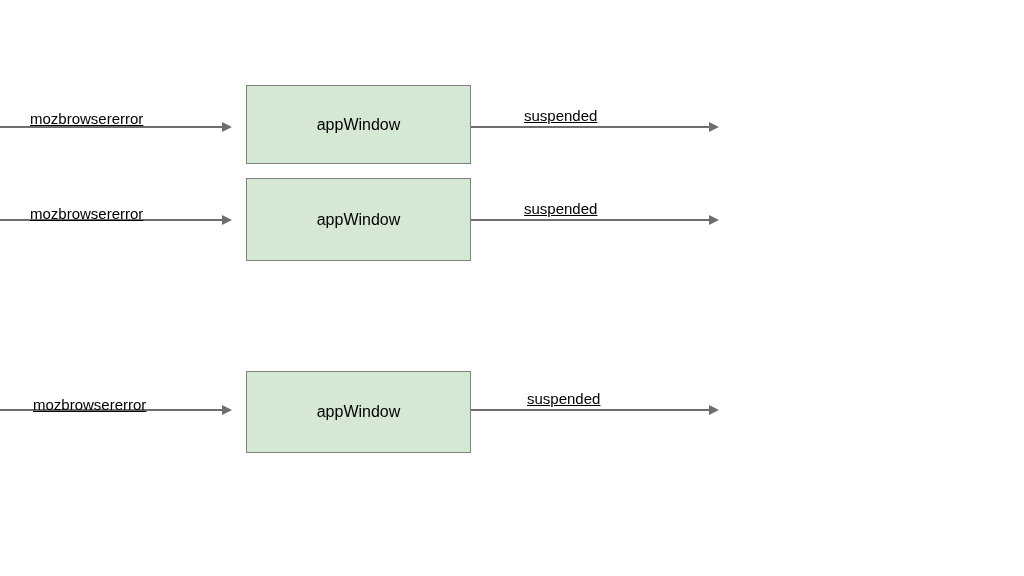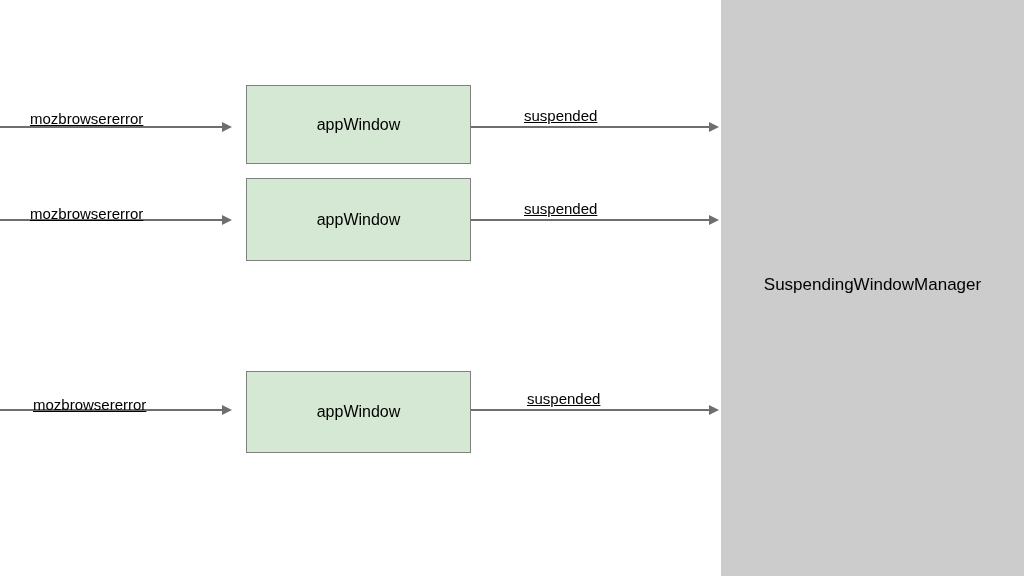--- a/index.html
+++ b/index.html
@@ -74,23 +74,20 @@
     color: #000000;
     white-space: nowrap;
     text-decoration: underline;
   }
 </style>
 </head>
 <body>
 
 <div id="canvas">
 
-  <div class="manager-panel">
-    <div class="manager-label">SuspendingWindowManager</div>
-  </div>
 
   <div class="edge" style="left:0px; top:126px; width:222px;"></div>
   <div class="arrow-head" style="left:222px; top:122px;"></div>
   <div class="edge-label" style="left:30px; top:110px;">mozbrowsererror</div>
 
   <div class="node-box" style="left:246px; top:85px; width:225px; height:79px;">
     <span class="node-label">appWindow</span>
   </div>
 
   <div class="edge" style="left:471px; top:126px; width:238px;"></div>

